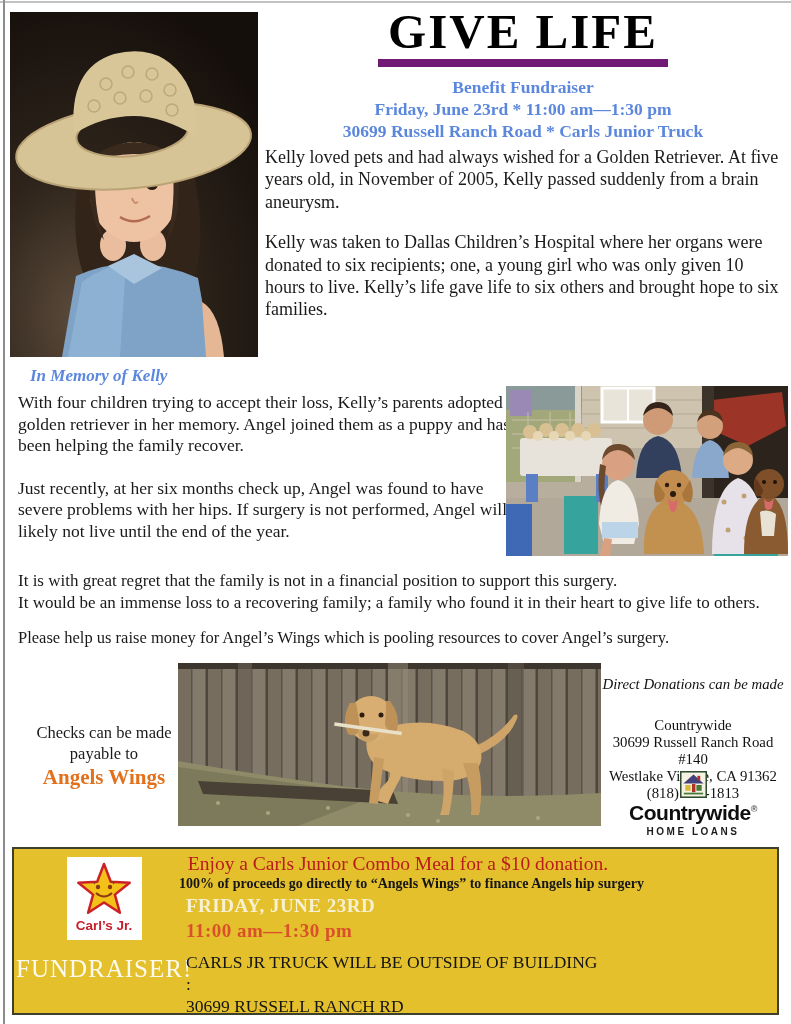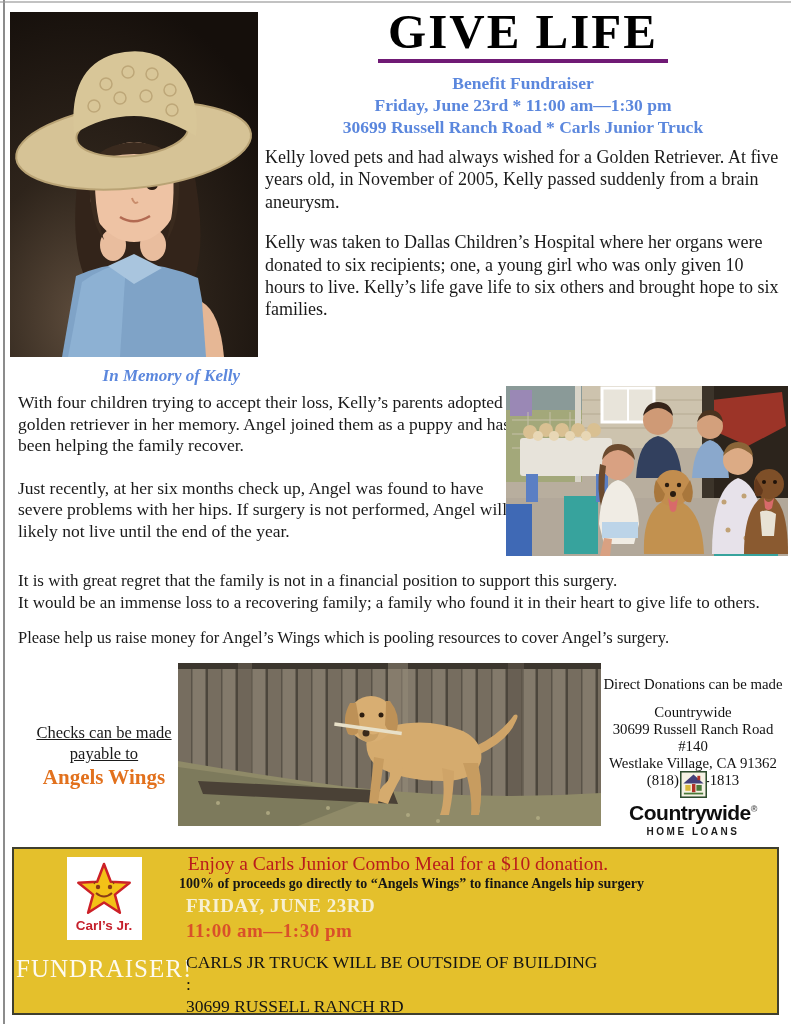--- a/index.html
+++ b/index.html
@@ -15,47 +15,47 @@
   .photo{overflow:hidden;}
   .photo svg{display:block;width:100%;height:100%;}
   .photo-kelly{left:10px;top:12px;width:248px;height:345px;}
   .photo-family{left:506px;top:386px;width:282px;height:170px;}
   .photo-angel{left:178px;top:663px;width:423px;height:163px;}
 
   
   .header{left:262px;top:6px;width:522px;text-align:center;}
   .title{
     display:inline-block;font-size:49px;font-weight:bold;letter-spacing:2px;
-    line-height:1.05;color:#000;border-bottom:4px solid #701a75;padding:0 10px 2px 10px;
+    line-height:1.05;color:#000;border-bottom:8px solid #701a75;padding:0 10px 2px 10px;
     font-family:"Liberation Serif", serif;
   }
   .event{margin-top:9px;color:#5b87dd;font-weight:bold;font-size:17.5px;line-height:22px;}
 
   .intro{left:265px;top:146px;width:518px;font-size:18px;line-height:22.4px;}
   .intro p{margin:0;}
   .intro p + p{margin-top:18px;}
 
-  .caption{left:30px;top:366px;width:210px;text-align:right;color:#5b87dd;
+  .caption{left:30px;top:366px;width:210px;text-align:left;color:#5b87dd;
     font-weight:bold;font-style:italic;font-size:17px;}
 
   .mid{left:18px;top:392px;width:500px;font-size:17.5px;line-height:21.5px;}
   .mid p{margin:0;}
   .mid p + p{margin-top:21px;}
 
   .regret{left:18px;top:570px;width:772px;font-size:17px;line-height:22px;}
   .regret p{margin:0;}
   .please{left:18px;top:628px;width:772px;font-size:16.5px;}
   .please p{margin:0;}
 
   .checks{left:18px;top:722px;width:172px;text-align:center;font-size:16.5px;line-height:21px;}
-  .checks .u{text-decoration:underline;}
+  .checks .u{}
   .checks .org{margin-top:3px;font-size:21px;font-weight:bold;color:#e2711d;}
 
   .donations{left:598px;top:676px;width:190px;text-align:center;font-size:14.8px;line-height:17px;color:#111;}
-  .donations .head{margin-bottom:11px;}
+  .donations .head{margin-bottom:24px;font-style:italic;}
 
   .cw-logo{left:598px;top:771px;width:190px;text-align:center;}
   .cw-logo .icon{display:block;margin:0 auto;width:27px;height:27px;}
   .cw-name{font-family:"Liberation Sans", sans-serif;font-weight:bold;font-size:21px;
     letter-spacing:-0.5px;color:#0e0e0e;line-height:22px;}
   .cw-name sup{font-size:9px;color:#555;}
   .cw-tag{font-family:"Liberation Sans", sans-serif;font-weight:bold;font-size:10px;
     letter-spacing:2.5px;color:#1c1c1c;margin-top:2px;}
 
   

